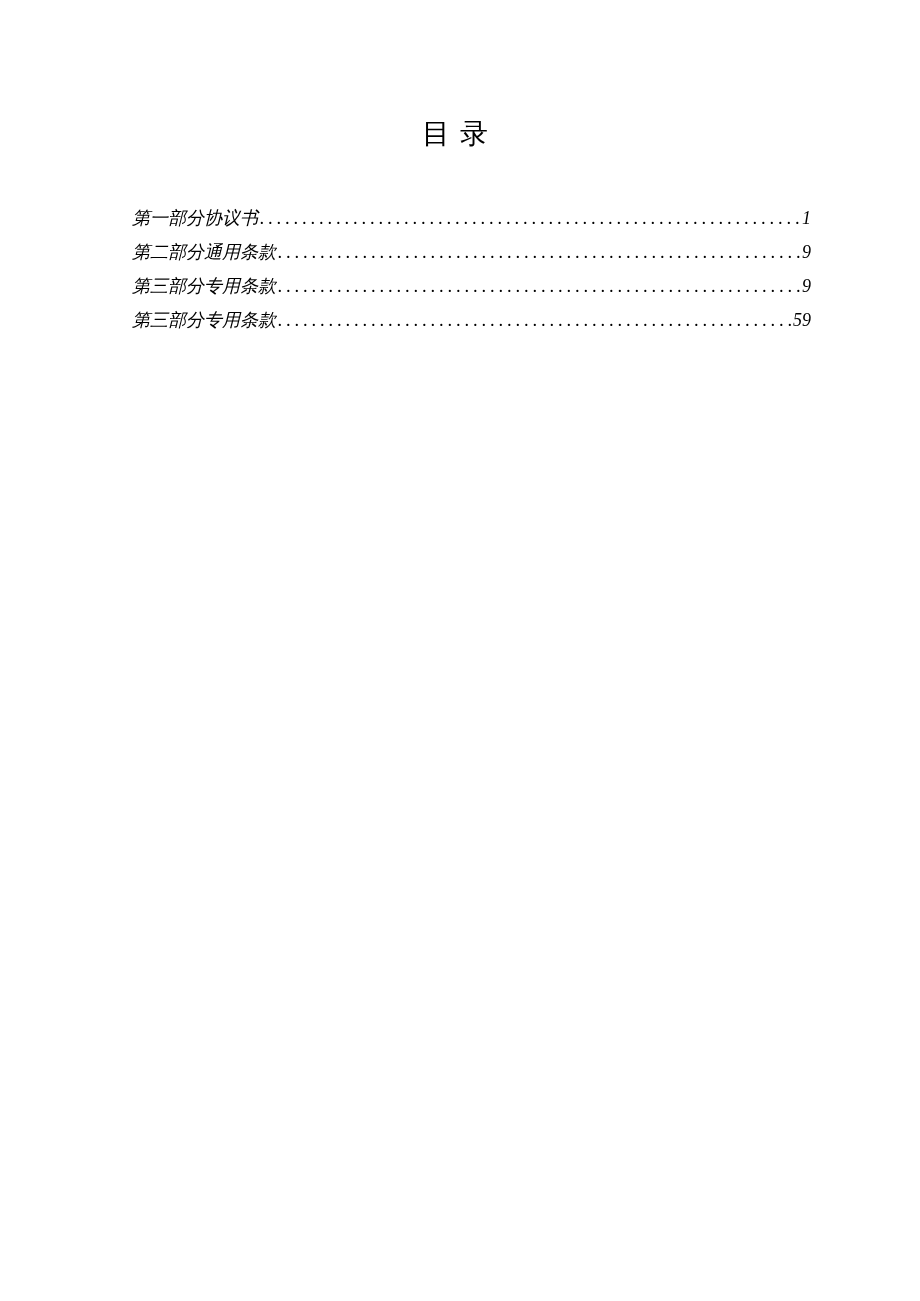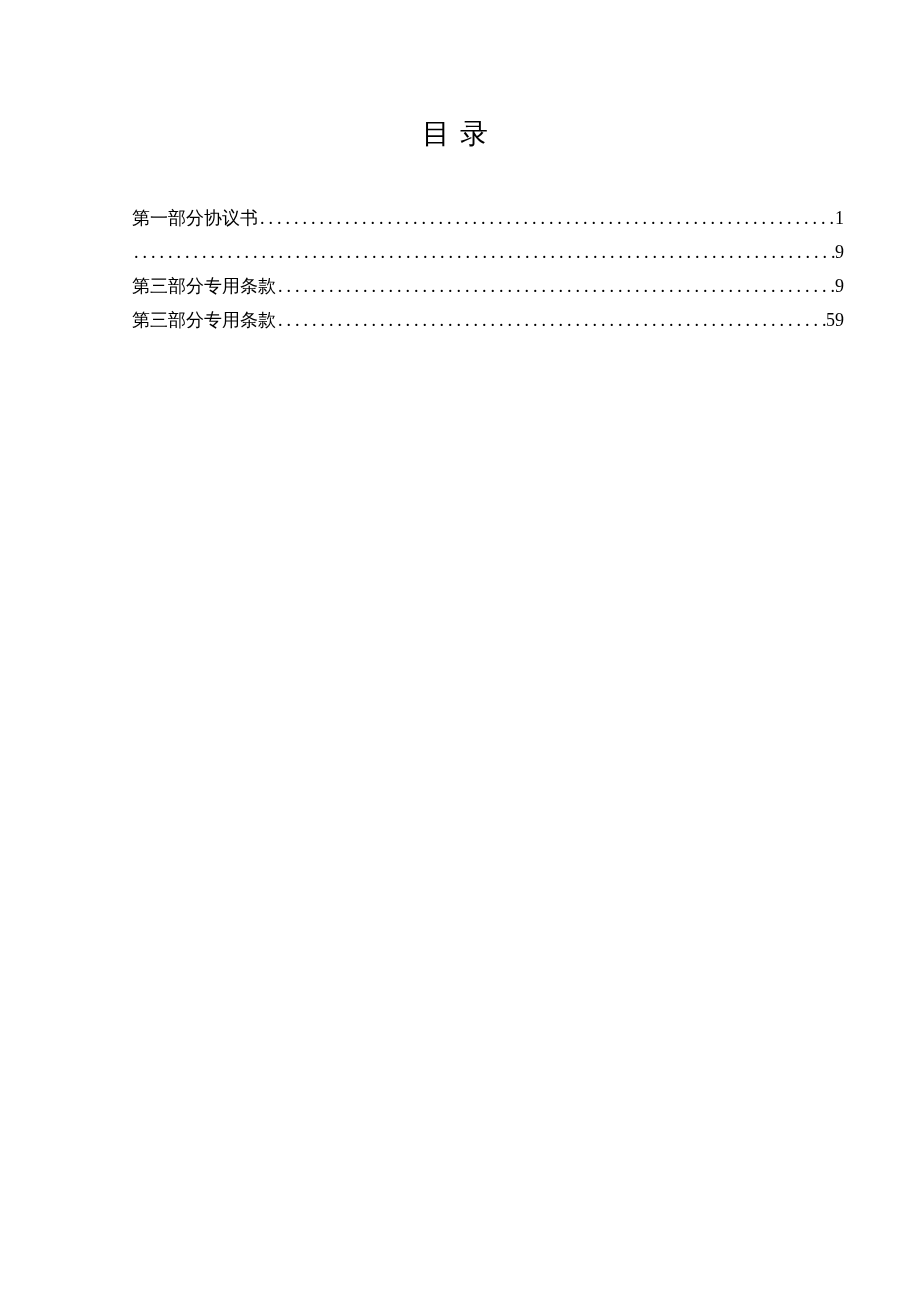--- a/index.html
+++ b/index.html
@@ -17,21 +17,22 @@
     }
     .title {
       text-align: center;
       font-size: 28px;
       letter-spacing: 10px;
       margin-bottom: 48px;
       font-weight: normal;
     }
     .toc {
       padding-left: 132px;
-      padding-right: 76px;
+      padding-right: 109px;
+      font-style: italic;
     }
     .toc-entry {
       display: flex;
       align-items: baseline;
       font-size: 18px;
       line-height: 34px;
       white-space: nowrap;
     }
     .toc-label {
       flex: 0 0 auto;
@@ -56,20 +57,21 @@
 
 <h1 class="title">目录</h1>
 
 <div class="toc">
   <div class="toc-entry">
     <span class="toc-label">第一部分协议书</span>
     <span class="toc-dots"></span>
     <span class="toc-page">1</span>
   </div>
   <div class="toc-entry">
+    <span class="toc-label">第二部分通用条款</span>
     <span class="toc-dots"></span>
     <span class="toc-page">9</span>
   </div>
   <div class="toc-entry">
     <span class="toc-label">第三部分专用条款</span>
     <span class="toc-dots"></span>
     <span class="toc-page">9</span>
   </div>
   <div class="toc-entry">
     <span class="toc-label">第三部分专用条款</span>

